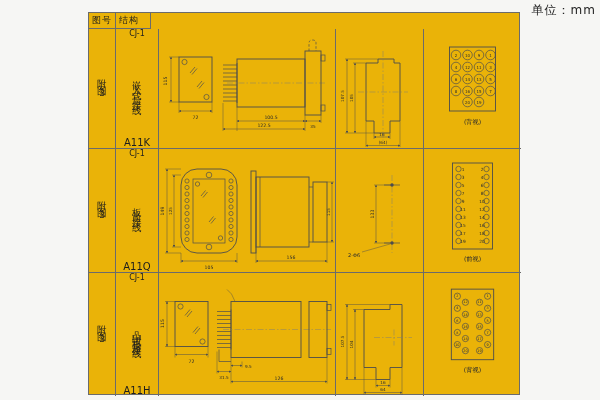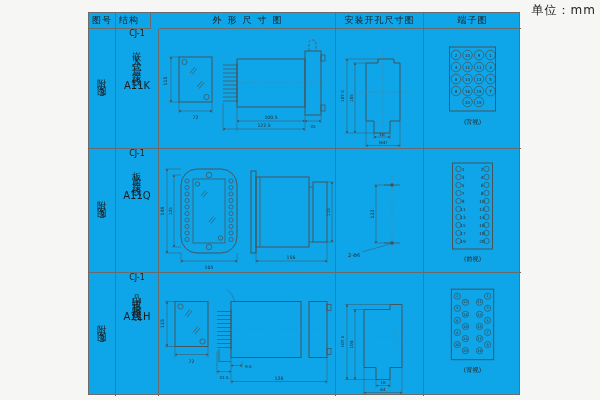--- a/index.html
+++ b/index.html
@@ -1,29 +1,29 @@
 <!DOCTYPE html>
 <html><head>
 <meta charset="utf-8">
 <style>
   html,body{margin:0;padding:0}
   body{width:600px;height:400px;background:#f6f6f4;position:relative;overflow:hidden;
        font-family:"DejaVu Sans","Liberation Sans",sans-serif;color:#333}
   .unit{position:absolute;top:2px;right:4px;font-size:12px;color:#222;letter-spacing:1px}
-  .tbl{position:absolute;left:88px;top:12px;width:432px;height:383px;border:1px solid #6b6b6b;box-sizing:border-box;background:#0ea5e9}
+  .tbl{position:absolute;left:88px;top:12px;width:432px;height:383px;border:1px solid #6b6b6b;box-sizing:border-box;background:#eab308}
   .cell{position:absolute;box-sizing:border-box;border-right:1px solid #6b6b6b;border-bottom:1px solid #6b6b6b;overflow:hidden}
   .cell.last-col{border-right:none}
   .cell.last-row{border-bottom:none}
   .hdr{display:flex;align-items:center;justify-content:center;font-size:9px;color:#1d1d1d;letter-spacing:1px;white-space:nowrap}
   .hdr.sp{letter-spacing:6px;text-indent:6px}
   .hdr.sp2{letter-spacing:1px}
   .figv{display:flex;align-items:center;justify-content:center}
   .vtxt{writing-mode:vertical-rl;text-orientation:upright;line-height:1}
   .fig-label{font-size:9.5px;letter-spacing:8px;color:#1d1d1d}
-  .struct{display:flex;flex-direction:column;align-items:center;justify-content:flex-start;height:100%;gap:6px}
+  .struct{display:flex;flex-direction:column;align-items:center;justify-content:space-between;height:100%;gap:6px}
   .model{font-size:8px;color:#1d1d1d}
   .stype{font-size:9.5px;letter-spacing:5px;color:#1d1d1d}
   .code{font-size:10px;color:#1d1d1d}
   svg.fill{width:100%;height:100%;display:block}
   .o{fill:none;stroke:#4d4d4d;stroke-width:0.9}
   .o2{fill:none;stroke:#4d4d4d;stroke-width:0.7}
   .thin{fill:none;stroke:#4d4d4d;stroke-width:0.45}
   .dim{fill:none;stroke:#4d4d4d;stroke-width:0.5;marker-start:url(#arr);marker-end:url(#arr)}
   .cl{fill:none;stroke:#7a7a7a;stroke-width:0.45;stroke-dasharray:6 2 1.5 2}
   .dash{fill:none;stroke:#4d4d4d;stroke-width:0.7;stroke-dasharray:2.5 1.8}
@@ -33,23 +33,20 @@
 </style>
 </head>
 <body>
 
 <div class="unit">单位：mm</div>
 
 <div class="tbl">
 
   <div class="cell hdr" style="left:0;top:0;width:27px;height:16px">图号</div>
   <div class="cell hdr" style="left:19px;top:0;width:43px;height:16px">结构</div>
-  <div class="cell hdr sp" style="left:70px;top:0;width:177px;height:16px">外形尺寸图</div>
-  <div class="cell hdr sp2" style="left:247px;top:0;width:88px;height:16px">安装开孔尺寸图</div>
-  <div class="cell hdr last-col" style="left:335px;top:0;width:97px;height:16px">端子图</div>
 
   <div class="cell figv" style="left:0;top:16px;width:27px;height:120px">
     <span class="vtxt fig-label">附图3</span>
   </div>
   <div class="cell" style="left:27px;top:16px;width:43px;height:120px">
     <div class="struct">
       <span class="model">CJ-1</span>
       <span class="vtxt stype">嵌入式后接线</span>
       <span class="code">A11K</span>
     </div>

